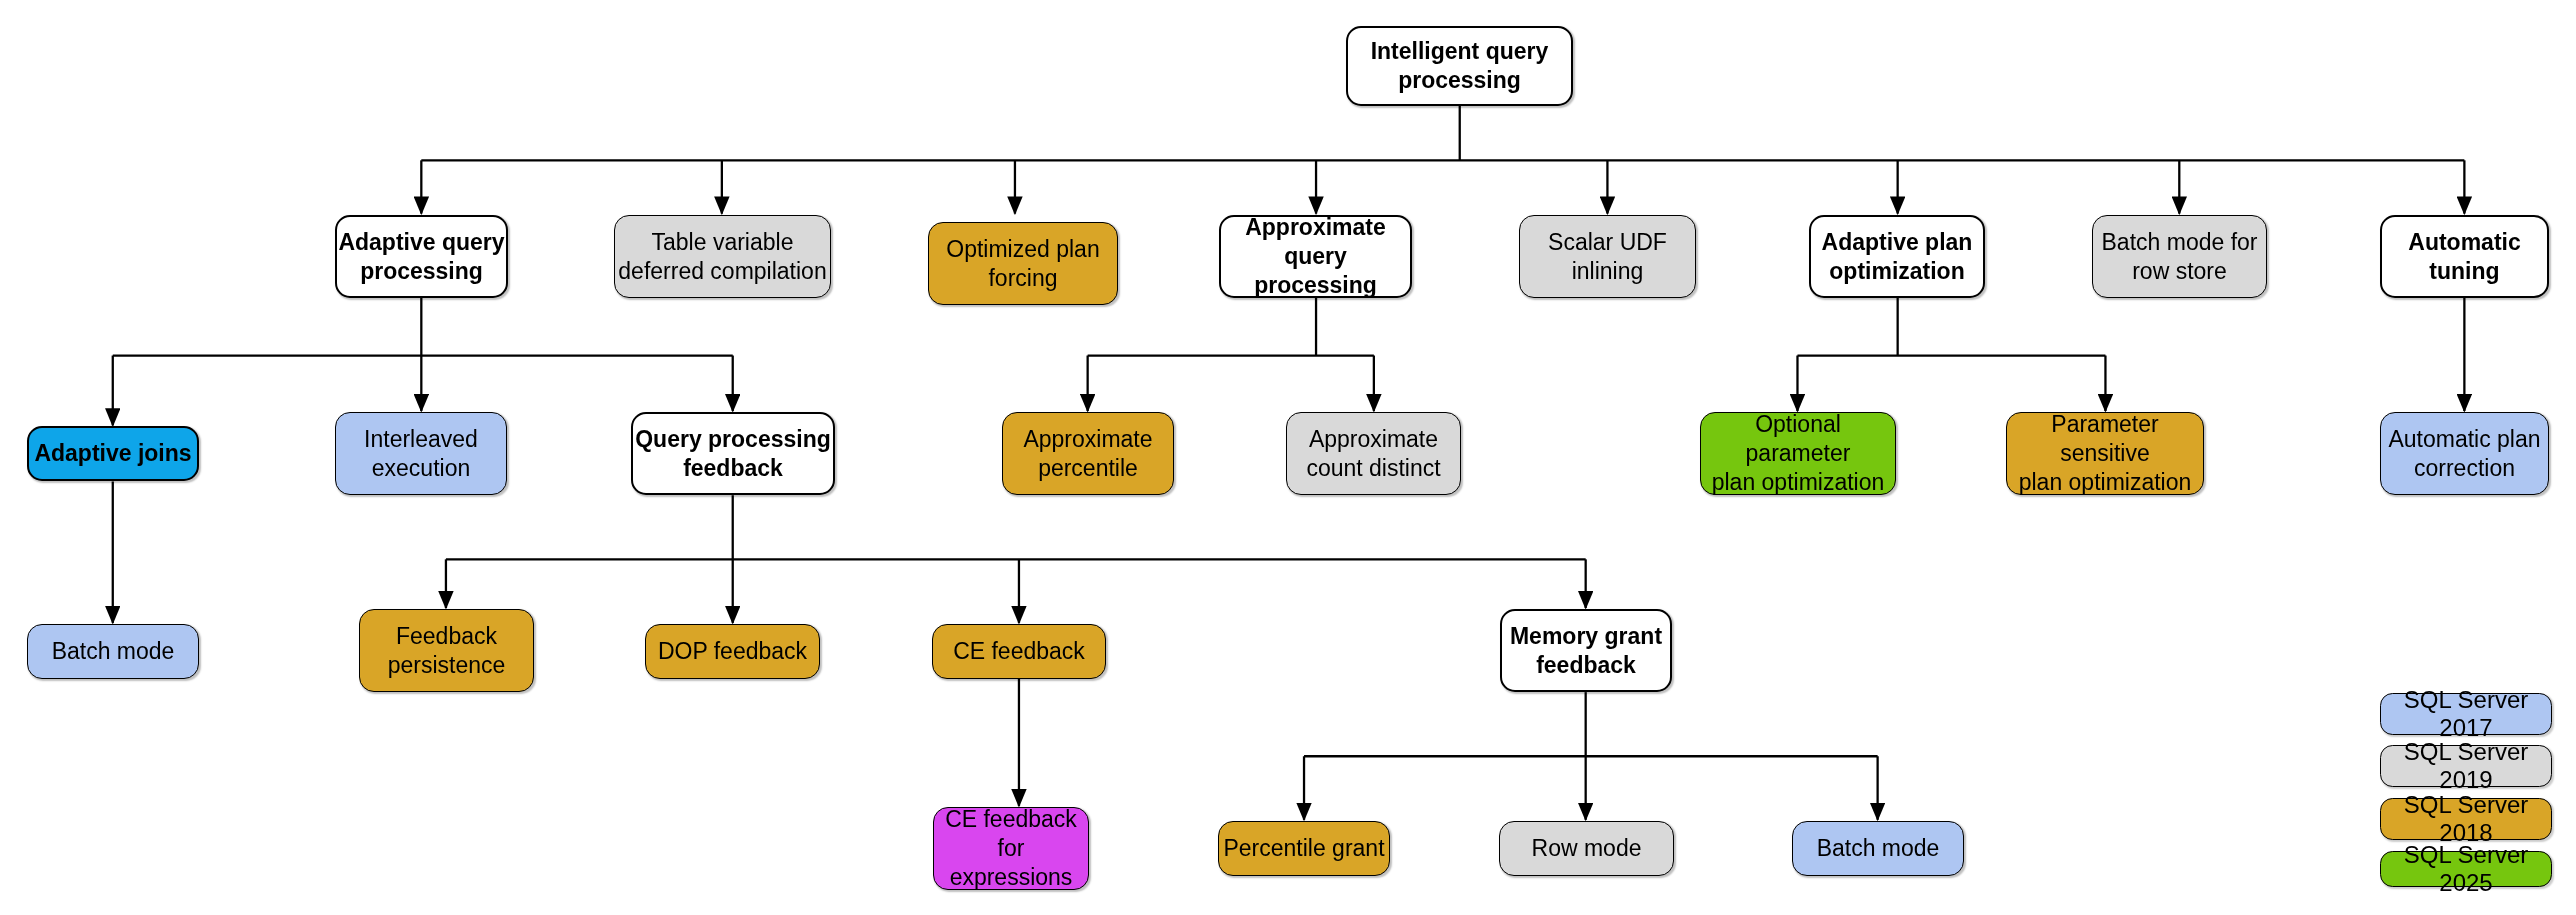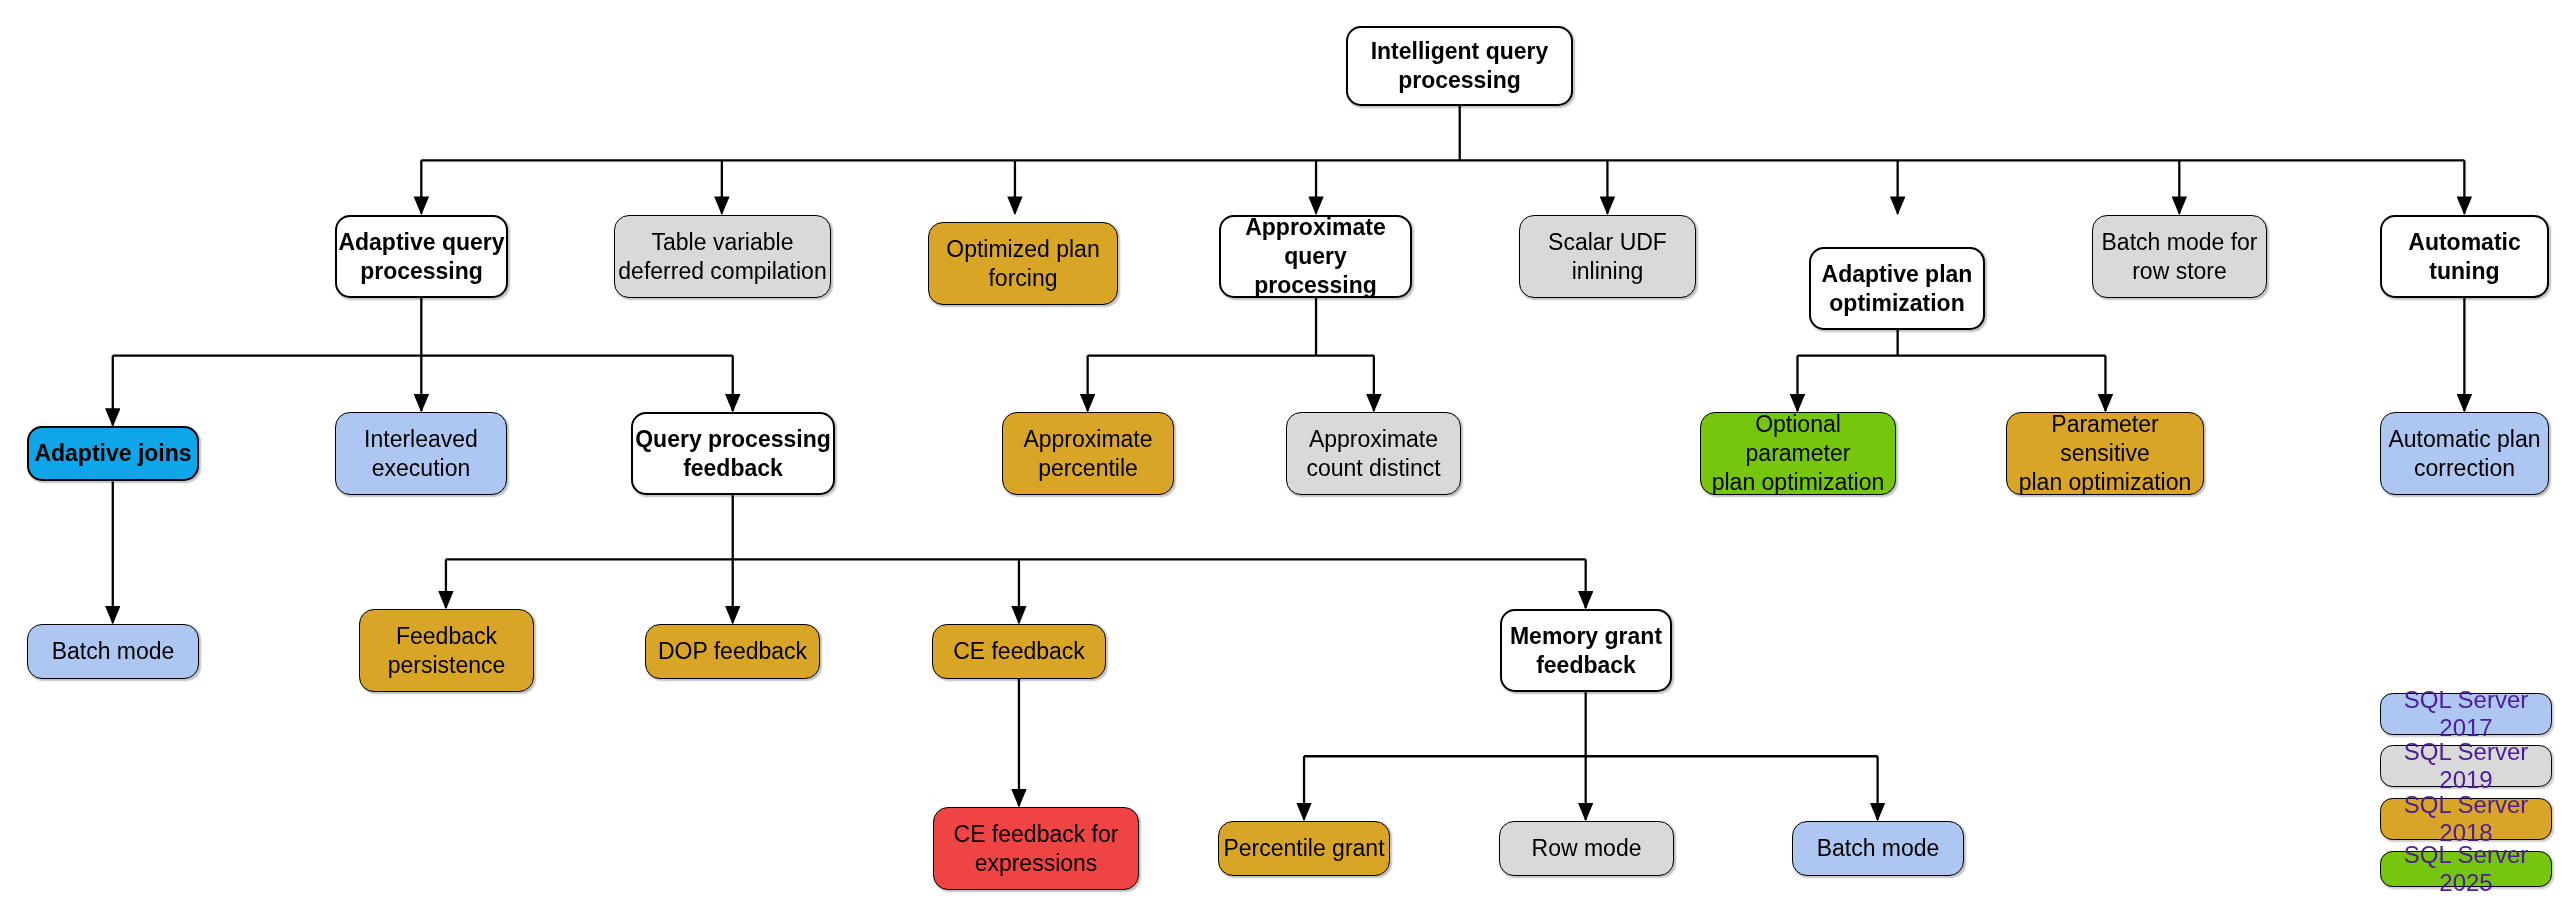--- a/index.html
+++ b/index.html
@@ -9,21 +9,21 @@
   #wires{position:absolute;left:0;top:0;width:2576px;height:916px;}
   #wires path{stroke:#000;stroke-width:4;fill:none;}
   .node{position:absolute;display:flex;align-items:center;justify-content:center;
         text-align:center;white-space:pre-line;color:#000;
         border:1.7px solid #000;border-radius:15px;box-sizing:border-box;
         font-size:23px;line-height:29px;background:#fff;
         box-shadow:1.1px 1.7px 1.7px rgba(0,0,0,0.25);}
   .node.cat{font-weight:bold;border-width:2.3px;}
   .legend-item{position:absolute;display:flex;align-items:center;justify-content:center;
         text-align:center;border:1.7px solid #000;border-radius:12.6px;box-sizing:border-box;
-        font-size:24px;color:#4c1d95;box-shadow:1.1px 1.7px 1.7px rgba(0,0,0,0.2);}
+        font-size:24px;color:#000000;box-shadow:1.1px 1.7px 1.7px rgba(0,0,0,0.2);}
 </style>
 </head>
 <body>
 
 <div id="canvas">
 
   <svg id="wires" viewBox="0 0 4500 1600" xmlns="http://www.w3.org/2000/svg">
     <defs>
       <marker id="arrow" viewBox="0 0 12 10" refX="11" refY="5" markerUnits="userSpaceOnUse" markerWidth="33" markerHeight="27" orient="auto">
         <path d="M0,0 L12,5 L0,10 z" style="fill:#000;stroke:none"></path>
@@ -92,21 +92,21 @@
       <div class="node cat" style="left: 335px; top: 215px; width: 173px; height: 83px; background: rgb(255, 255, 255);">Adaptive query
 processing</div>
       <div class="node" style="left: 614px; top: 215px; width: 217px; height: 83px; background: rgb(217, 217, 217);">Table variable
 deferred compilation</div>
       <div class="node" style="left: 928px; top: 215px; width: 190px; height: 83px; background: rgb(217, 165, 39); margin-top: 7px;">Optimized plan
 forcing</div>
       <div class="node cat" style="left: 1219px; top: 215px; width: 193px; height: 83px; background: rgb(255, 255, 255);">Approximate
 query processing</div>
       <div class="node" style="left: 1519px; top: 215px; width: 177px; height: 83px; background: rgb(217, 217, 217);">Scalar UDF
 inlining</div>
-      <div class="node cat" style="left: 1809px; top: 215px; width: 176px; height: 83px; background: rgb(255, 255, 255); margin-top: 32px;">Adaptive plan
+      <div class="node cat" style="left: 1809px; top: 215px; width: 176px; height: 83px; background: rgb(255, 255, 255);">Adaptive plan
 optimization</div>
       <div class="node" style="left: 2092px; top: 215px; width: 175px; height: 83px; background: rgb(217, 217, 217);">Batch mode for
 row store</div>
       <div class="node cat" style="left: 2380px; top: 215px; width: 169px; height: 83px; background: rgb(255, 255, 255);">Automatic
 tuning</div>
       <div class="node cat" style="left: 27px; top: 426px; width: 172px; height: 55px; background: #0ea5e9;">Adaptive joins</div>
       <div class="node" style="left: 335px; top: 412px; width: 172px; height: 83px; background: rgb(174, 198, 242);">Interleaved
 execution</div>
       <div class="node cat" style="left: 631px; top: 412px; width: 204px; height: 83px; background: rgb(255, 255, 255);">Query processing
 feedback</div>
@@ -120,21 +120,21 @@
 plan optimization</div>
       <div class="node" style="left: 2380px; top: 412px; width: 169px; height: 83px; background: rgb(174, 198, 242);">Automatic plan
 correction</div>
       <div class="node" style="left: 27px; top: 624px; width: 172px; height: 55px; background: rgb(174, 198, 242);">Batch mode</div>
       <div class="node" style="left: 359px; top: 609px; width: 175px; height: 83px; background: rgb(217, 165, 39);">Feedback
 persistence</div>
       <div class="node" style="left: 645px; top: 624px; width: 175px; height: 55px; background: rgb(217, 165, 39);">DOP feedback</div>
       <div class="node" style="left: 932px; top: 624px; width: 174px; height: 55px; background: rgb(217, 165, 39);">CE feedback</div>
       <div class="node cat" style="left: 1500px; top: 609px; width: 172px; height: 83px; background: rgb(255, 255, 255);">Memory grant
 feedback</div>
-      <div class="node" style="left: 933px; top: 807px; width: 206px; height: 83px; background: #ef4444; text-align: center;">CE feedback for
+      <div class="node" style="left: 933px; top: 807px; width: 156px; height: 83px; background: #d946ef; text-align: center;">CE feedback for
 expressions</div>
       <div class="node" style="left: 1218px; top: 821px; width: 172px; height: 55px; background: rgb(217, 165, 39);">Percentile grant</div>
       <div class="node" style="left: 1499px; top: 821px; width: 175px; height: 55px; background: rgb(217, 217, 217);">Row mode</div>
       <div class="node" style="left: 1792px; top: 821px; width: 172px; height: 55px; background: rgb(174, 198, 242);">Batch mode</div>
     </div>
   <div id="legend">
       <div class="legend-item" style="left: 2380px; top: 693px; width: 172px; height: 42px; background: rgb(174, 198, 242);">SQL Server 2017</div>
       <div class="legend-item" style="left: 2380px; top: 745px; width: 172px; height: 42px; background: rgb(217, 217, 217);">SQL Server 2019</div>
       <div class="legend-item" style="left: 2380px; top: 798px; width: 172px; height: 42px; background: rgb(217, 165, 39);">SQL Server 2018</div>
       <div class="legend-item" style="left: 2380px; top: 851px; width: 172px; height: 36px; background: rgb(118, 198, 14);">SQL Server 2025</div>

